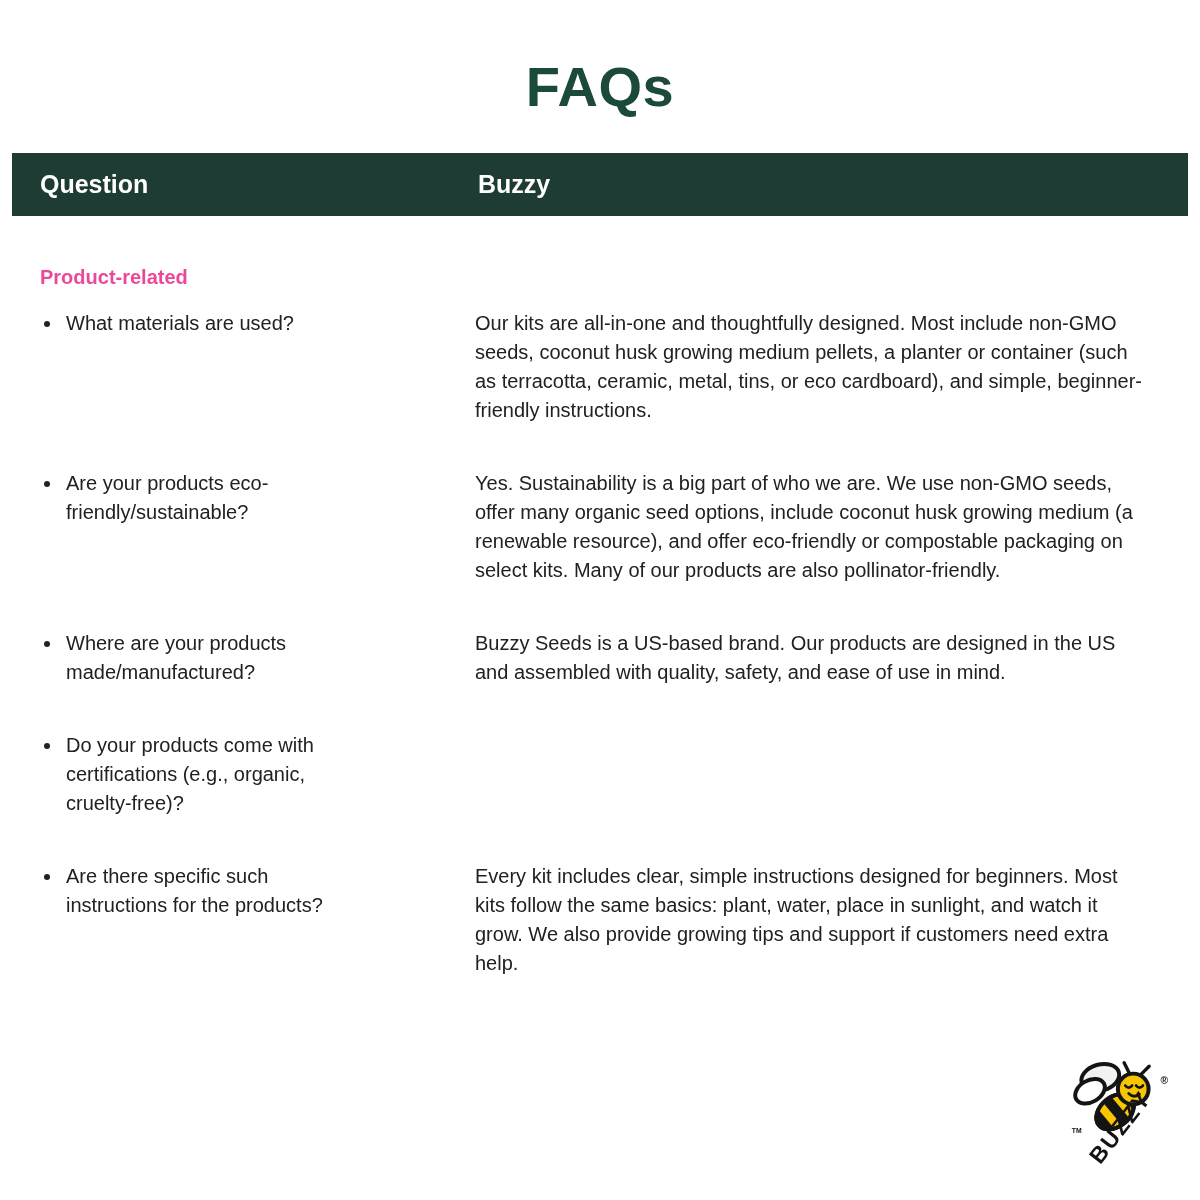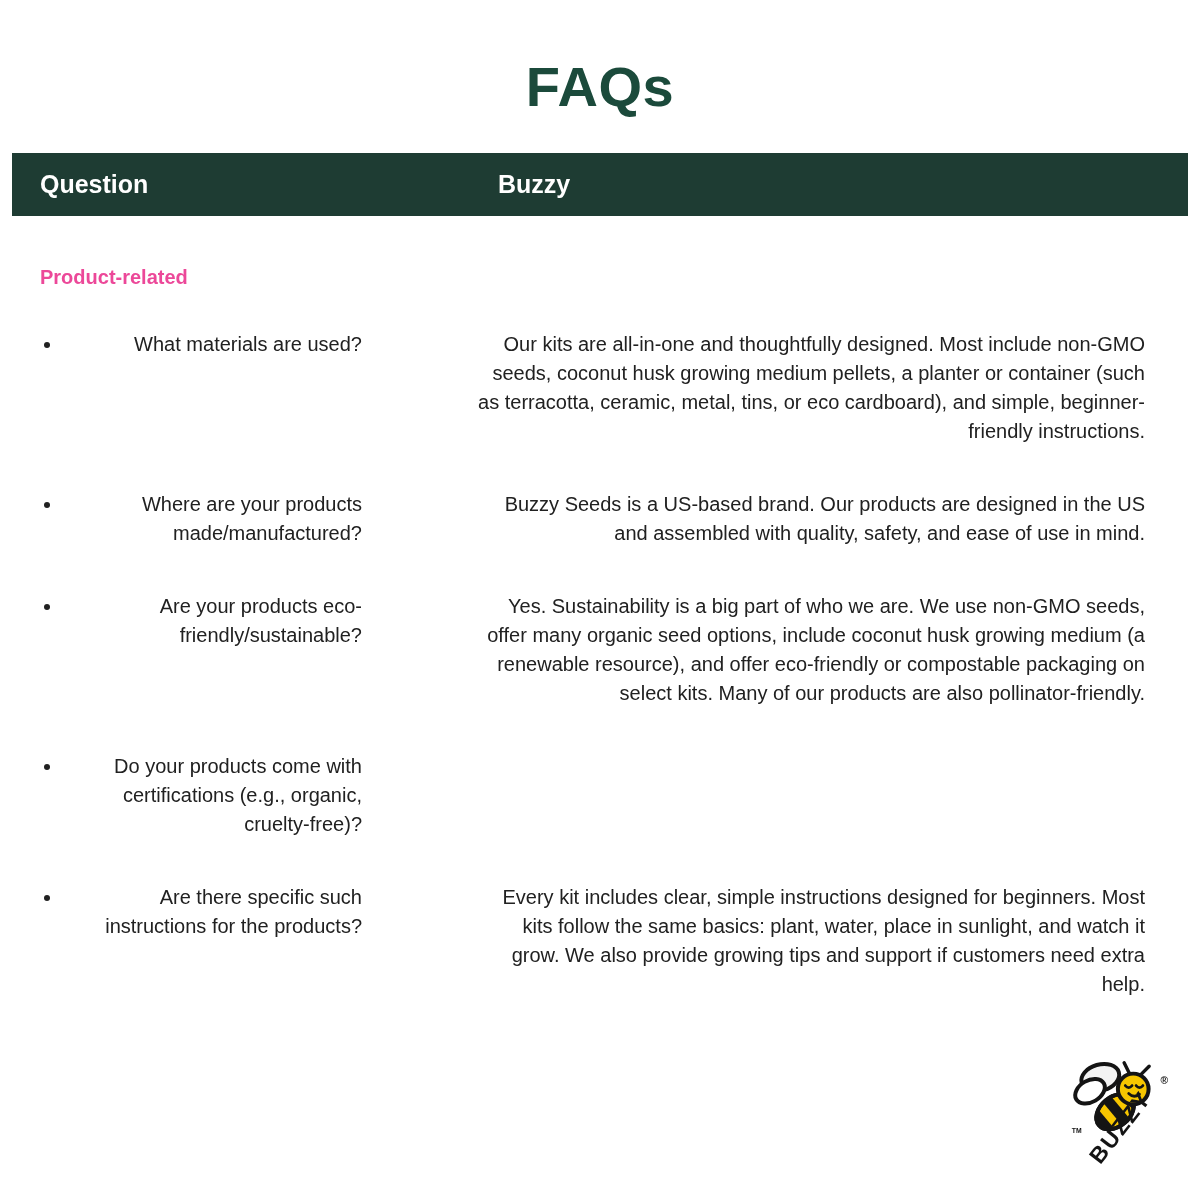--- a/index.html
+++ b/index.html
@@ -22,33 +22,32 @@
   .header-bar {
     margin: 34px 12px 0 12px;
     height: 63px;
     background: #1e3c33;
     display: grid;
     grid-template-columns: 466px 1fr;
     align-items: center;
     color: #ffffff;
     font-size: 25px;
     font-weight: bold;
-    gap: 20px;
   }
   .header-bar .col-q { padding-left: 28px; }
   .content {
     margin: 0 55px 0 40px;
   }
   .section-heading {
     margin-top: 50px;
     font-size: 20px;
     font-weight: bold;
     color: #ec4899;
   }
-  .rows { margin-top: 41px; text-align: right; }
+  .rows { margin-top: 20px; }
   .faq-row {
     display: grid;
     grid-template-columns: 435px 1fr;
     margin-bottom: 44px;
   }
   .q-cell ul {
     list-style: disc;
     padding-left: 23px;
     max-width: 322px;
   }
@@ -92,33 +91,33 @@
         <ul>
             <li>What materials are used?</li>
           </ul>
       </div>
       <div class="a-cell">Our kits are all-in-one and thoughtfully designed. Most include non-GMO seeds, coconut husk growing medium pellets, a planter or container (such as terracotta, ceramic, metal, tins, or eco cardboard), and simple, beginner-friendly instructions.</div>
     </div>
 
     <div class="faq-row">
       <div class="q-cell">
         <ul>
-            <li>Where are your products made/manufactured?</li>
+            <li>Are your products eco-friendly/sustainable?</li>
           </ul>
       </div>
-      <div class="a-cell">Buzzy Seeds is a US-based brand. Our products are designed in the US and assembled with quality, safety, and ease of use in mind.</div>
+      <div class="a-cell">Yes. Sustainability is a big part of who we are. We use non-GMO seeds, offer many organic seed options, include coconut husk growing medium (a renewable resource), and offer eco-friendly or compostable packaging on select kits. Many of our products are also pollinator-friendly.</div>
     </div>
 
     <div class="faq-row">
       <div class="q-cell">
         <ul>
-            <li>Are your products eco-friendly/sustainable?</li>
+            <li>Where are your products made/manufactured?</li>
           </ul>
       </div>
-      <div class="a-cell">Yes. Sustainability is a big part of who we are. We use non-GMO seeds, offer many organic seed options, include coconut husk growing medium (a renewable resource), and offer eco-friendly or compostable packaging on select kits. Many of our products are also pollinator-friendly.</div>
+      <div class="a-cell">Buzzy Seeds is a US-based brand. Our products are designed in the US and assembled with quality, safety, and ease of use in mind.</div>
     </div>
 
     <div class="faq-row">
       <div class="q-cell">
         <ul>
             <li>Do your products come with certifications (e.g., organic, cruelty-free)?</li>
           </ul>
       </div>
     </div>
 

